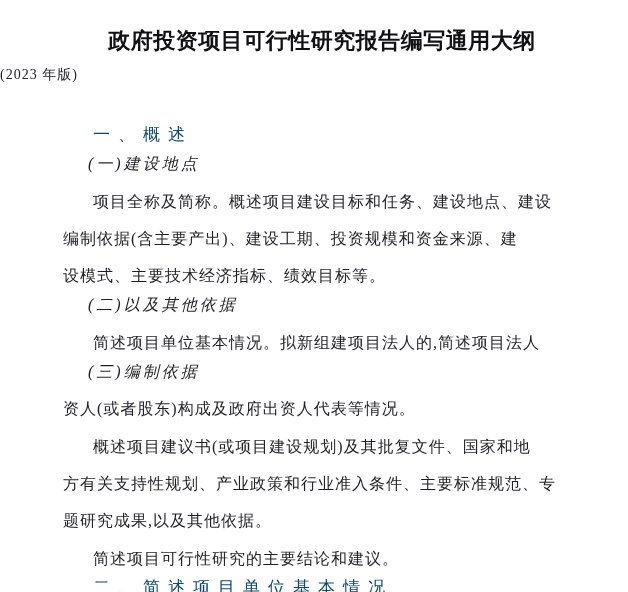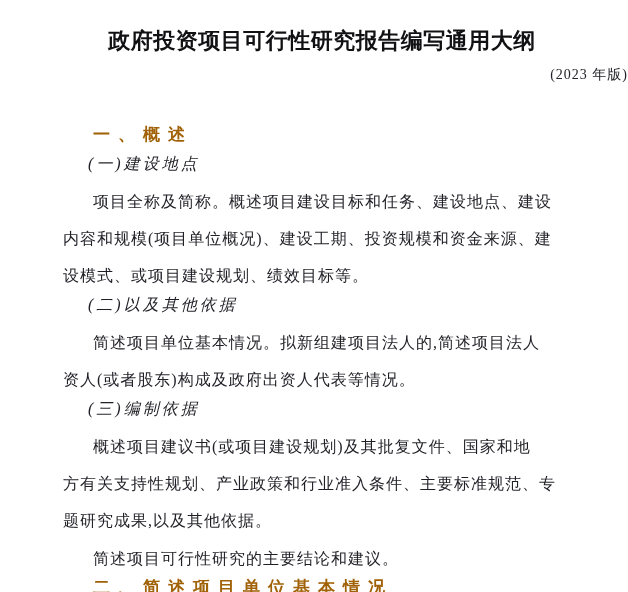--- a/index.html
+++ b/index.html
@@ -23,21 +23,21 @@
     line-height: 28px;
     letter-spacing: 0.5px;
     color: #111114;
     white-space: nowrap;
   }
   .doc-subtitle {
     position: absolute;
     top: 64px;
     left: 0;
     width: 628px;
-    text-align: right;
+    text-align: left;
     font-family: "Liberation Serif", serif;
     font-size: 14px;
     line-height: 22px;
     letter-spacing: 1px;
     color: #222228;
     white-space: nowrap;
   }
   .doc-body {
     position: absolute;
     top: 120px;
@@ -45,25 +45,25 @@
     width: 500px;
   }
   .line {
     height: 29.3px;
     line-height: 29.3px;
     white-space: nowrap;
     color: #22222a;
   }
   .line.h1 {
     font-family: "Liberation Sans", sans-serif;
-    font-weight: bold;
+    font-weight: normal;
     font-size: 17px;
     letter-spacing: 8px;
     text-indent: 30px;
-    color: #a16207;
+    color: #0c4a6e;
   }
   .line.h2 {
     font-family: "Liberation Serif", serif;
     font-style: italic;
     font-size: 16px;
     letter-spacing: 3px;
     text-indent: 25px;
     color: #1f1f26;
   }
   .line.body {
@@ -81,24 +81,24 @@
 <body>
 
 <div class="doc-title">政府投资项目可行性研究报告编写通用大纲</div>
 
 <div class="doc-subtitle">(2023 年版)</div>
 
 <div class="doc-body">
   <div class="line h1">一、概述</div>
   <div class="line h2">(一)建设地点</div>
   <div class="line body indent">项目全称及简称。概述项目建设目标和任务、建设地点、建设</div>
-  <div class="line body">内容和规模(项目单位概况)、建设工期、投资规模和资金来源、建</div>
-  <div class="line body">设模式、或项目建设规划、绩效目标等。</div>
+  <div class="line body">编制依据(含主要产出)、建设工期、投资规模和资金来源、建</div>
+  <div class="line body">设模式、主要技术经济指标、绩效目标等。</div>
   <div class="line h2">(二)以及其他依据</div>
   <div class="line body indent">简述项目单位基本情况。拟新组建项目法人的,简述项目法人</div>
+  <div class="line h2">(三)编制依据</div>
   <div class="line body">资人(或者股东)构成及政府出资人代表等情况。</div>
-  <div class="line h2">(三)编制依据</div>
   <div class="line body indent">概述项目建议书(或项目建设规划)及其批复文件、国家和地</div>
   <div class="line body">方有关支持性规划、产业政策和行业准入条件、主要标准规范、专</div>
   <div class="line body">题研究成果,以及其他依据。</div>
   <div class="line body indent">简述项目可行性研究的主要结论和建议。</div>
   <div class="line h1">二、简述项目单位基本情况</div>
 </div>
 
 </body></html>

